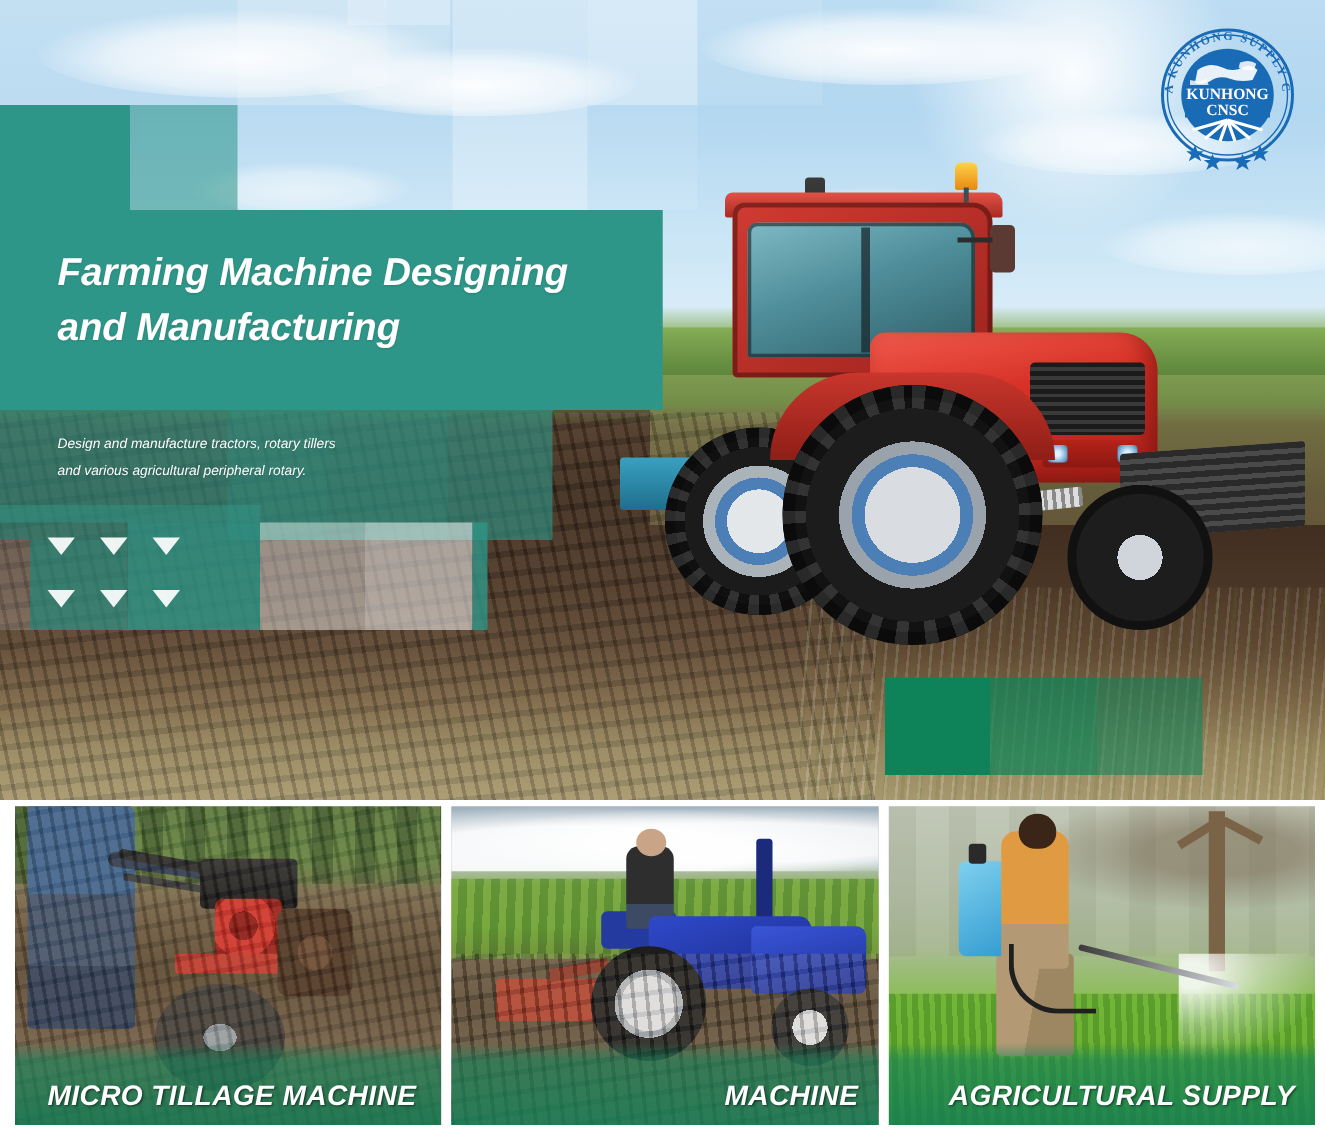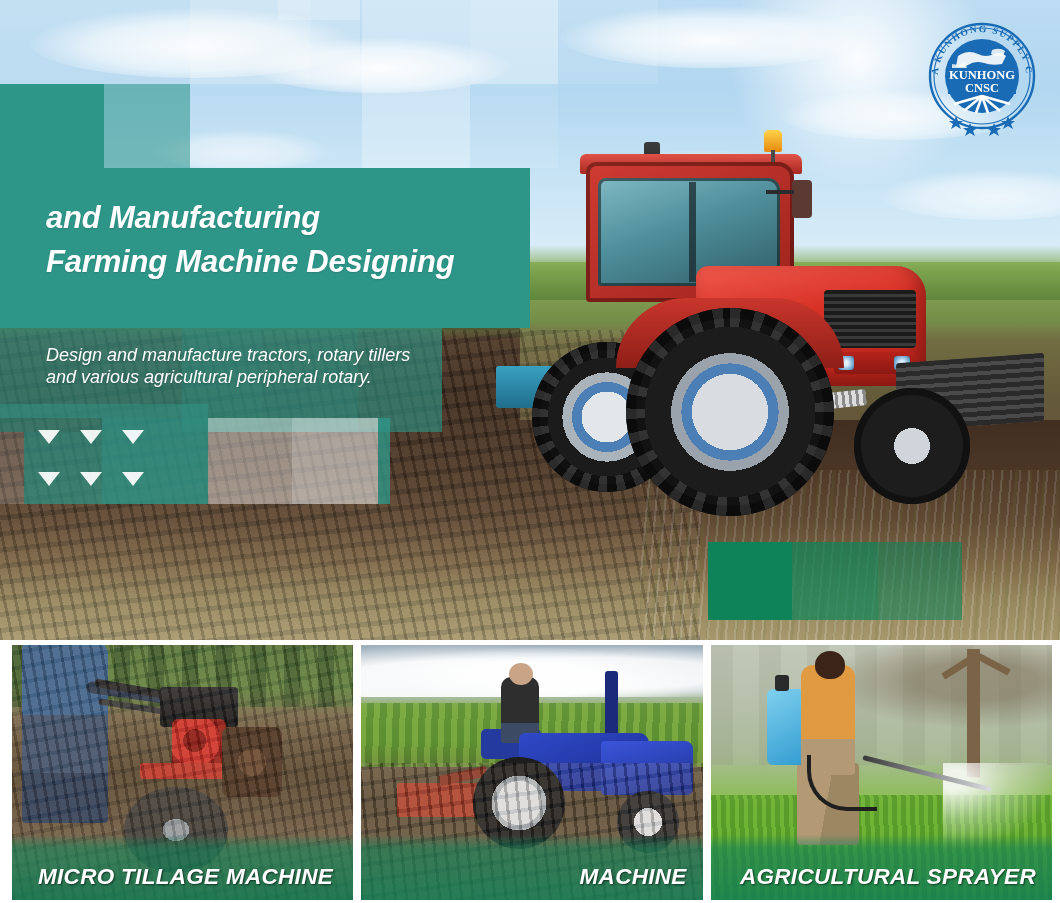--- a/index.html
+++ b/index.html
@@ -261,21 +261,21 @@
     position: absolute; left: 46px; top: 196px; width: 480px;
     color: #ffffff;
     font-size: 31px; line-height: 44px;
     font-weight: 700; font-style: italic;
     letter-spacing: -0.2px;
     text-shadow: 0 1px 2px rgba(0,0,0,.14);
   }
   .subcopy {
     position: absolute; left: 46px; top: 344px; width: 430px;
     color: #ffffff;
-    font-size: 18px; line-height: 22px;
+    font-size: 11px; line-height: 22px;
     font-style: italic; font-weight: 400;
     text-shadow: 0 1px 2px rgba(0,0,0,.18);
   }
   .subcopy div { white-space: nowrap; }
 
   
   .logo {
     position: absolute; left: 918px; top: 12px; width: 128px; height: 128px;
   }
   .logo svg { display: block; width: 128px; height: 128px; }
@@ -478,22 +478,22 @@
       <span class="tri r2 k1"></span>
       <span class="tri r2 k2"></span>
       <span class="tri r2 k3"></span>
     </div>
 
     <div class="tile blk-a"></div>
     <div class="tile blk-b"></div>
     <div class="tile blk-c"></div>
 
     <div class="headline">
+      <div>Farming Machine Designing</div>
       <div>and Manufacturing</div>
-      <div>Farming Machine Designing</div>
     </div>
 
     <div class="subcopy">
       <div>Design and manufacture tractors, rotary tillers</div>
       <div>and various agricultural peripheral rotary.</div>
     </div>
 
     <div class="logo">
       <svg viewBox="0 0 128 128" xmlns="http://www.w3.org/2000/svg" aria-hidden="true">
         <defs>
@@ -580,17 +580,17 @@
         <div class="p3-mist"></div>
         <div class="p3-legs"></div>
         <div class="p3-tank"></div>
         <div class="p3-tankcap"></div>
         <div class="p3-person"></div>
         <div class="p3-head"></div>
         <div class="p3-hose"></div>
         <div class="p3-lance"></div>
       </div>
       <div class="card-band"></div>
-      <div class="card-label lbl-right">AGRICULTURAL SPRAYER</div>
+      <div class="card-label lbl-right">AGRICULTURAL SUPPLY</div>
     </div>
 
   </div>
 </div>
 
 </body></html>

